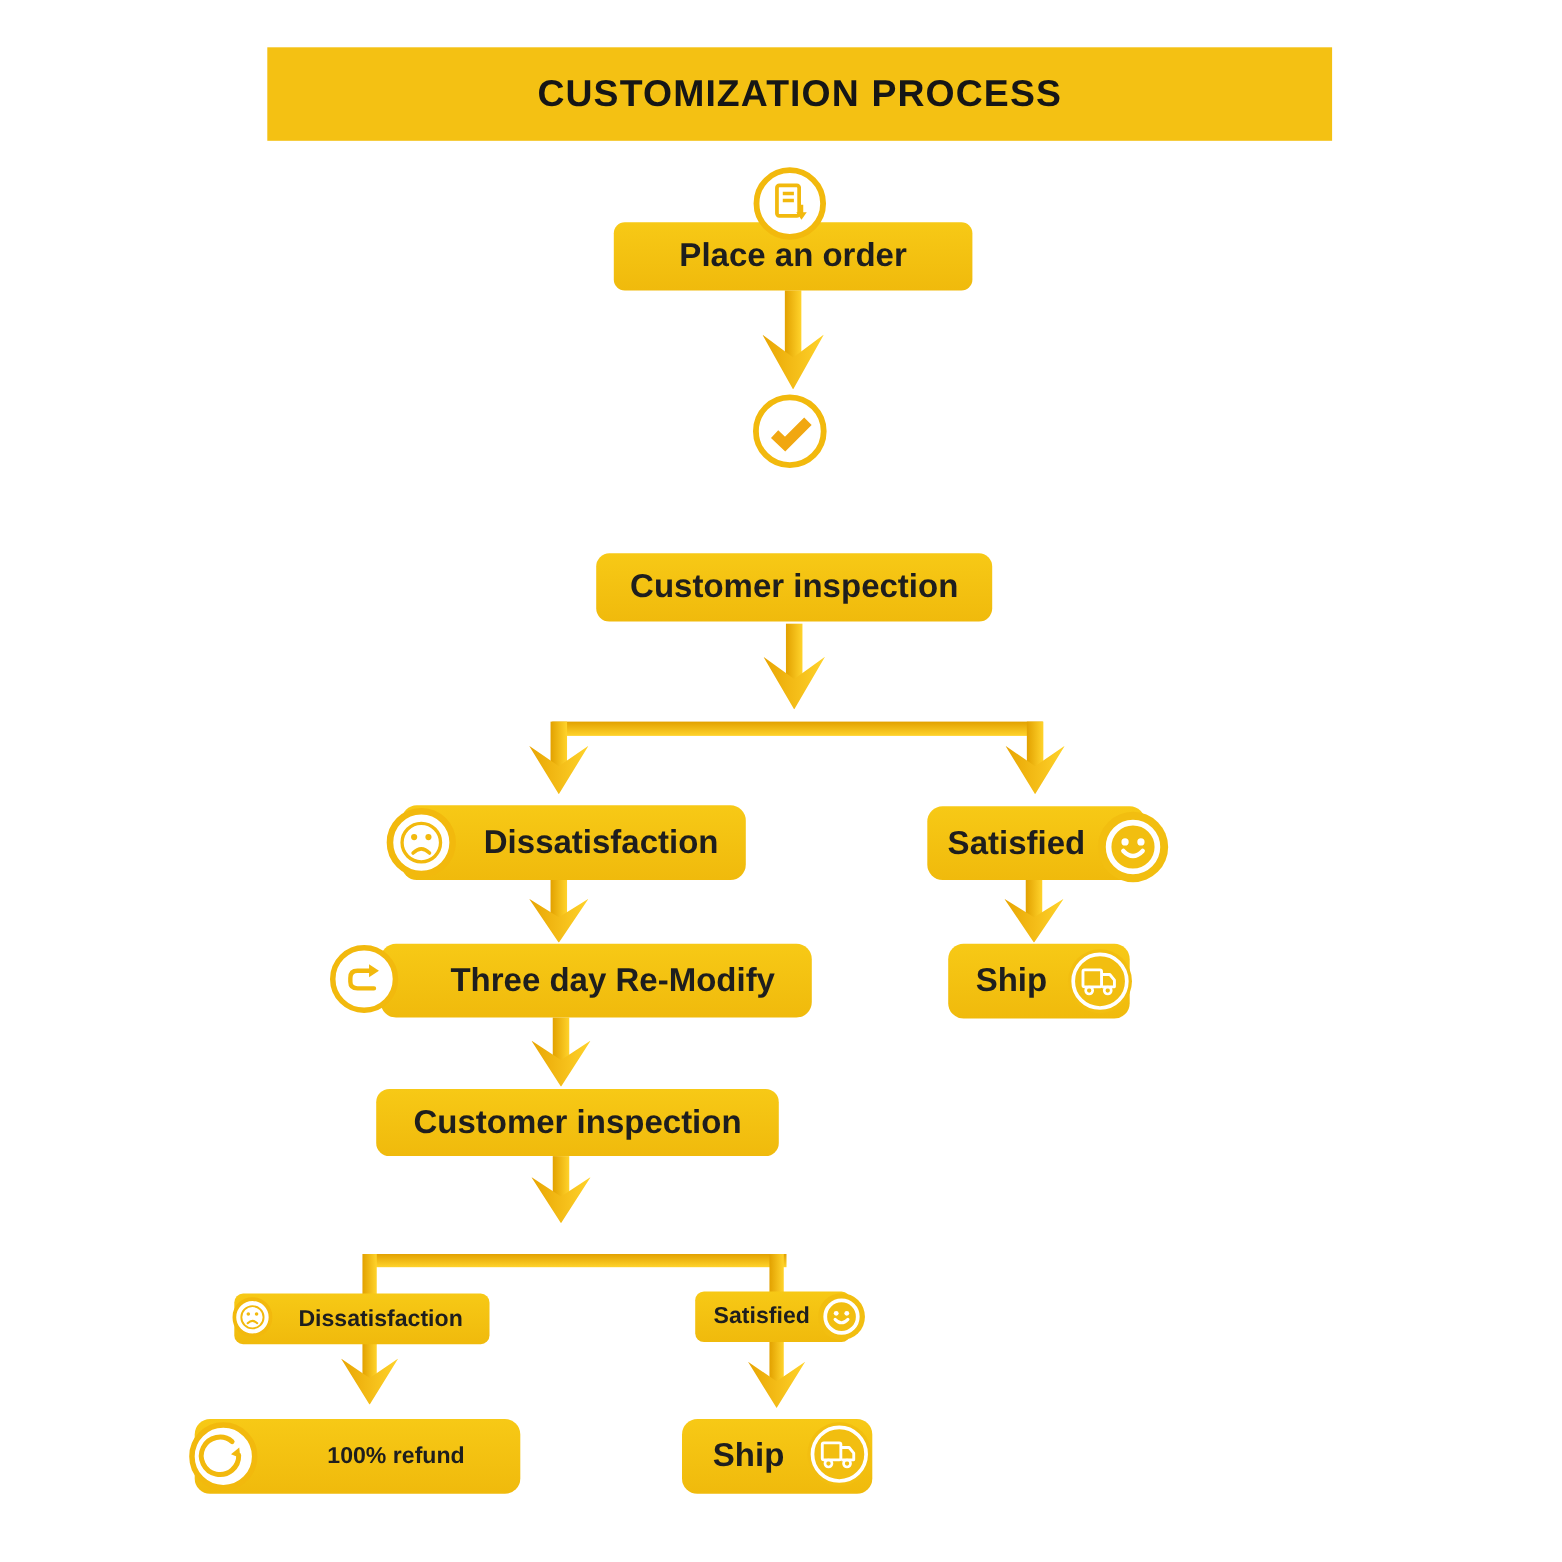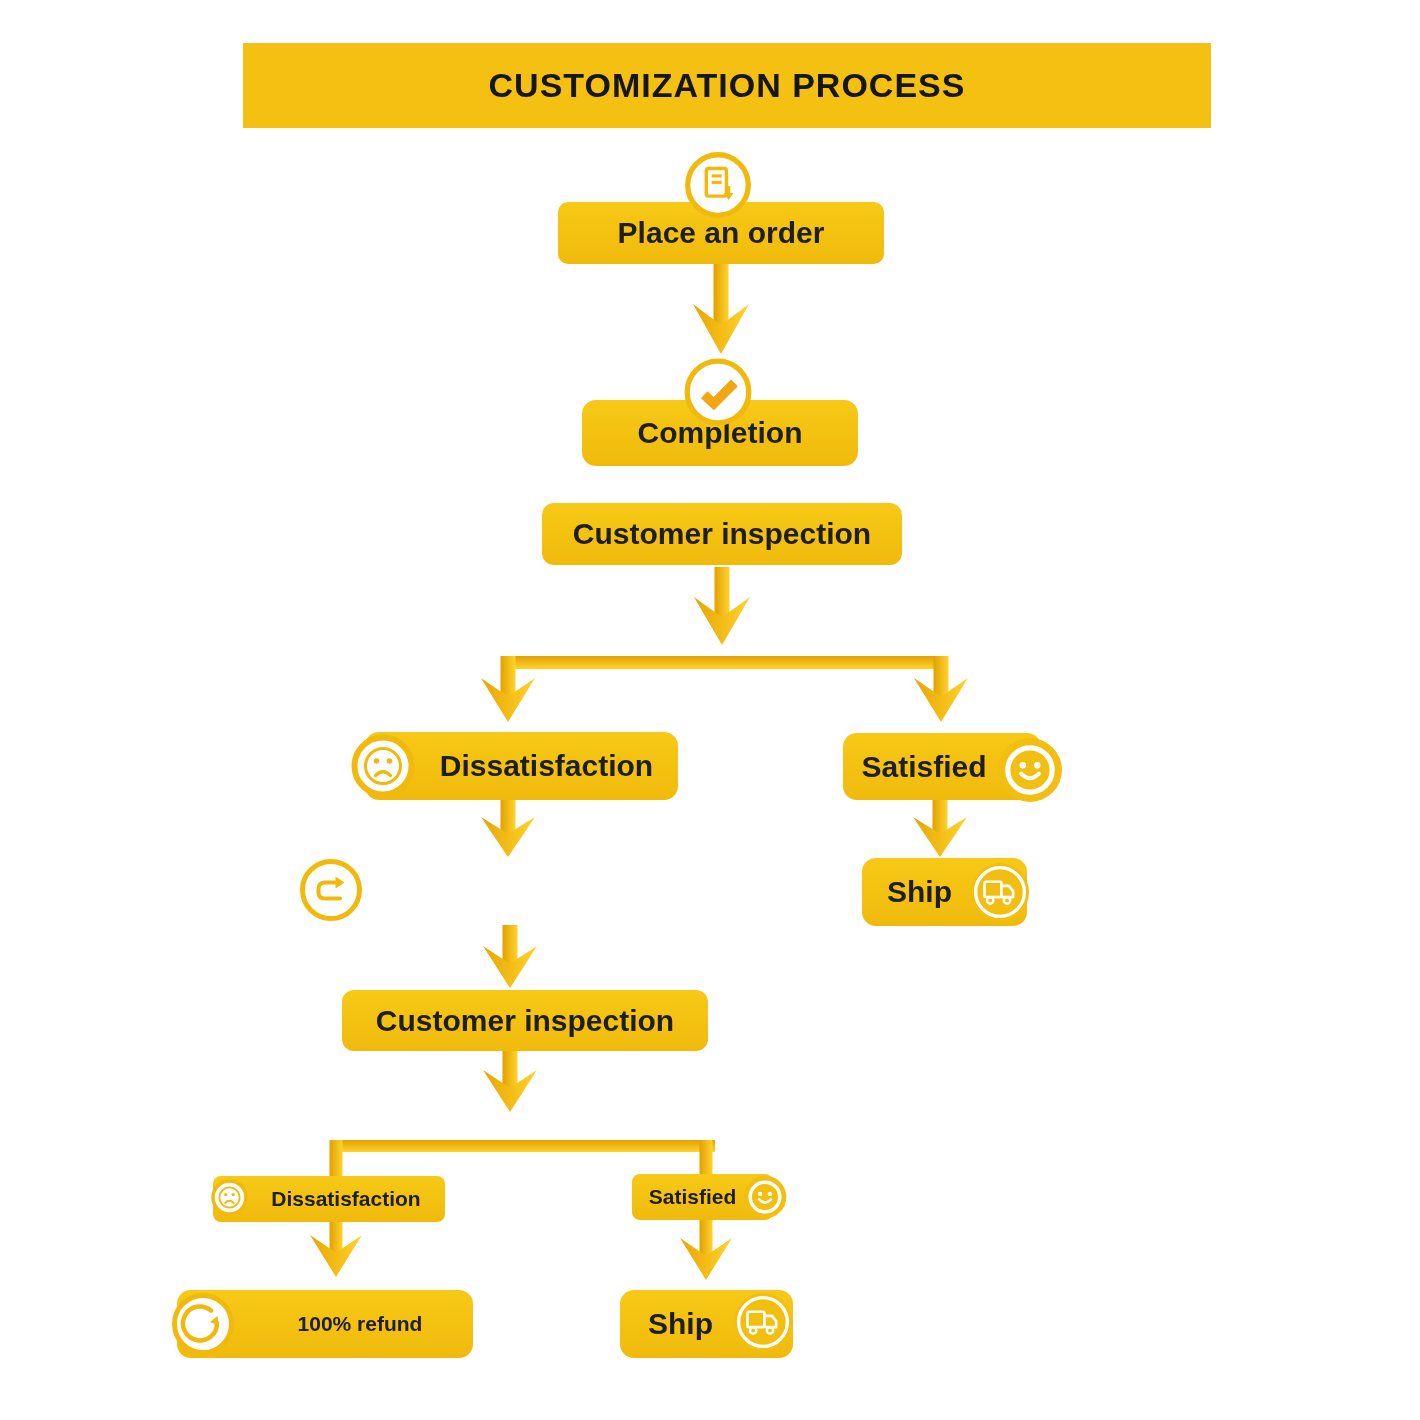--- a/index.html
+++ b/index.html
@@ -132,23 +132,20 @@
       <i class="head" style="height:42px"></i>
   </div>
 
   <div class="node" style="left:558px;top:202px;width:326px;height:62px;border-radius:10px;font-size:30px;">
     <span>Place an order</span>
   </div>
   <svg class="cicon" style="left:684px;top:151px;width:68px;height:68px">
       <use href="#sym-doc"></use>
     </svg>
 
-  <div class="node" style="left:582px;top:400px;width:276px;height:66px;border-radius:14px;font-size:30px;">
-    <span>Completion</span>
-  </div>
   <svg class="cicon" style="left:684px;top:358px;width:68px;height:68px">
       <use href="#sym-check"></use>
     </svg>
 
   <div class="node" style="left:542px;top:503px;width:360px;height:62px;border-radius:12px;font-size:30px;">
     <span>Customer inspection</span>
   </div>
 
   <div class="node" style="left:365px;top:732px;width:313px;height:68px;border-radius:14px;font-size:30px;padding-left:50px;">
     <span>Dissatisfaction</span>
@@ -157,20 +154,23 @@
       <use href="#sym-sad"></use>
     </svg>
 
   <div class="node" style="left:843px;top:733px;width:198px;height:67px;border-radius:14px;font-size:30px;padding-right:36px;">
     <span>Satisfied</span>
   </div>
   <svg class="cicon" style="left:997px;top:737px;width:66px;height:66px">
       <use href="#sym-smile"></use>
     </svg>
 
+  <div class="node" style="left:346px;top:858px;width:392px;height:67px;border-radius:14px;font-size:30px;padding-left:30px;">
+    <span>Three day Re-Modify</span>
+  </div>
   <svg class="cicon" style="left:299px;top:858px;width:64px;height:64px">
       <use href="#sym-redo"></use>
     </svg>
 
   <div class="node" style="left:862px;top:858px;width:165px;height:68px;border-radius:14px;font-size:30px;padding-right:50px;">
     <span>Ship</span>
   </div>
   <svg class="cicon" style="left:970px;top:862px;width:60px;height:60px">
       <use href="#sym-truck"></use>
     </svg>

